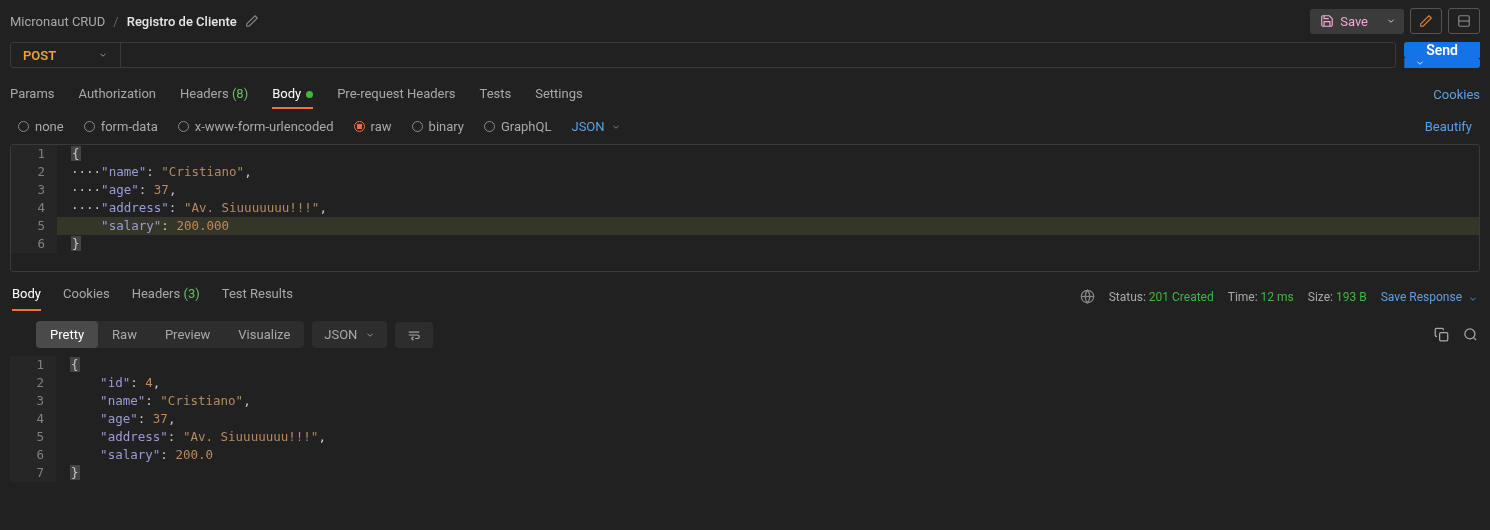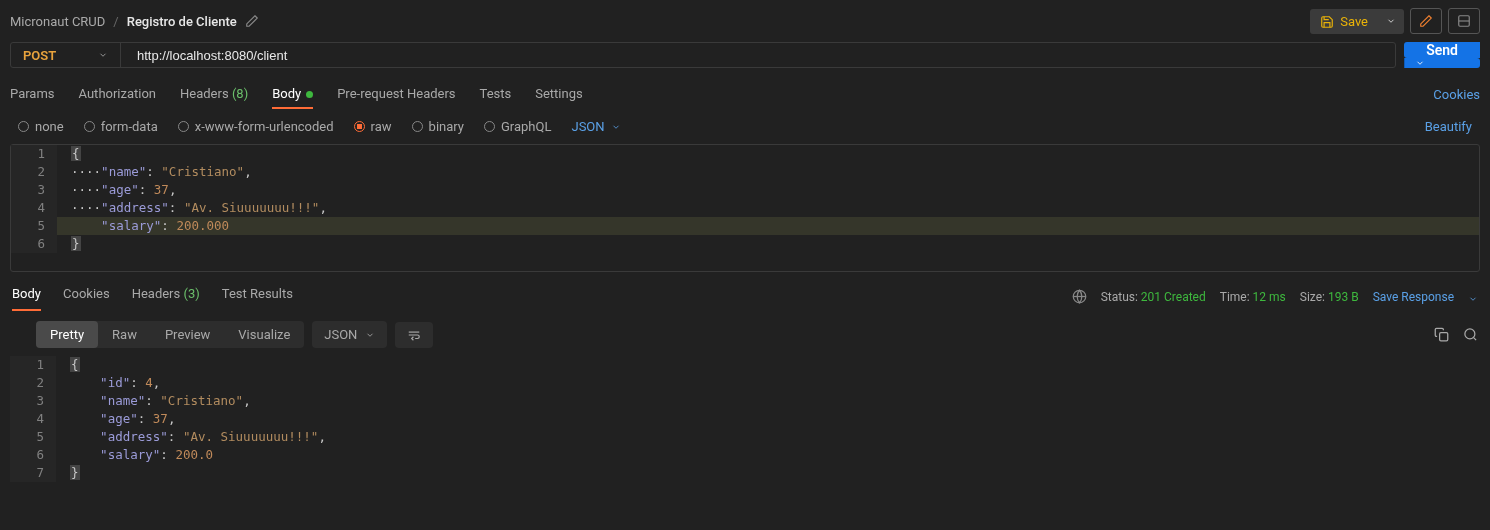--- a/index.html
+++ b/index.html
@@ -4,21 +4,21 @@
 <style>
 * { margin:0; padding:0; box-sizing:border-box; }
 body { width:1490px; height:530px; background:#212121; font-family:-apple-system,BlinkMacSystemFont,"Segoe UI",Roboto,sans-serif; color:#a9a9a9; font-size:13px; overflow:hidden; }
 .topbar { display:flex; align-items:center; justify-content:space-between; padding:8px 10px; }
 .breadcrumb { display:flex; align-items:center; gap:8px; }
 .bc-link { color:#a9a9a9; cursor:pointer; }
 .bc-sep { color:#666; }
 .bc-current { color:#e8e8e8; font-weight:500; }
 .edit-icon { color:#888; cursor:pointer; }
 .topbar-right { display:flex; align-items:center; gap:6px; }
-.save-btn { display:flex; align-items:flex-end; gap:6px; background:#3b3b3b; color:#eab308; padding:5px 10px; border-radius:3px 0 0 3px; cursor:pointer;margin-left:28px; }
+.save-btn { display:flex; align-items:center; gap:6px; background:#3b3b3b; color:#f9a8d4; padding:5px 10px; border-radius:3px 0 0 3px; cursor:pointer;margin-left:28px; }
 .save-dropdown { background:#3b3b3b; color:#e8e8e8; padding:7px 8px; border-radius:0 3px 3px 0; cursor:pointer; }
 .bordered-btn { border:1px solid #555; padding:5px 8px; border-radius:3px; cursor:pointer; color:#f08030; }
 .bordered-btn.gray { color:#888; }
 .save-group,.bordered-group { display:flex; }
 .url-row { display:flex; gap:8px; padding:0 10px; margin-bottom:12px; }
 .method-url { display:flex; flex:1; border:1px solid #3a3a3a; border-radius:3px; }
 .method-select { display:flex; align-items:center; justify-content:space-between; padding:0 12px; width:110px; border-right:1px solid #3a3a3a; cursor:pointer; }
 .method-name { color:#e8a33d; font-weight:600; }
 .url-input { flex:1; background:transparent; border:none; color:#e8e8e8; padding:0 16px; font-size:13px; outline:none; }
 .send-group { display:flex;flex-direction:column; }
@@ -47,21 +47,21 @@
 .str { color:#b28c5f; }
 .num { color:#c08a5a; }
 .punc { color:#c8c8c8; }
 .brace { background:#444; color:#c8c8c8; padding:0 1px; }
 .resp-header { display:flex; align-items:center; justify-content:space-between; padding:10px 12px 2px; }
 .resp-tabs { display:flex; gap:22px; }
 .resp-tab { cursor:pointer; padding:4px 0 8px; }
 .resp-tab.active { color:#fff; border-bottom:2px solid #ff6c37; }
 .resp-meta { display:flex; align-items:center; gap:14px; color:#a9a9a9; font-size:12px; }
 .meta-val.green { color:#3eb83e; }
-.save-resp { color:#5aa0e6; cursor:pointer; display:flex; align-items:flex-end; gap:14px; }
+.save-resp { color:#5aa0e6; cursor:pointer; display:flex; align-items:flex-end; gap:6px; }
 .globe { color:#888; }
 .resp-sub { display:flex; align-items:center; gap:8px; padding:8px 12px; justify-content:space-between; }
 .resp-sub-left { display:flex; align-items:center; gap:8px; }
 .view-tabs { display:flex; background:#2d2d2d; border-radius:4px;margin-left:24px; }
 .view-tab { padding:6px 14px; cursor:pointer; }
 .view-tab.active { background:#4a4a4a; color:#fff; border-radius:4px; }
 .type-select,.wrap-btn { background:#2d2d2d; border-radius:4px; padding:6px 12px; cursor:pointer; display:flex; align-items:center; gap:8px; }
 .resp-sub-right { display:flex; align-items:center; gap:14px; }
 .icon-btn { color:#a9a9a9; cursor:pointer; }
 svg { display:block; }
@@ -113,21 +113,20 @@
 </div>
 
 <div class="url-row">
   <div class="method-url">
     <div class="method-select">
       <span class="method-name">POST</span>
       <svg width="10" height="10" viewBox="0 0 24 24" fill="none" stroke="#a9a9a9" stroke-width="2">
           <polyline points="6 9 12 15 18 9"></polyline>
         </svg>
     </div>
-    <input class="url-input" value="http://localhost:8080/client" style="">
   </div>
   <div class="send-group">
     <div class="send-btn">
         <span>Send</span>
       </div>
     <div class="send-dropdown">
       <svg width="10" height="10" viewBox="0 0 24 24" fill="none" stroke="#fff" stroke-width="2">
           <polyline points="6 9 12 15 18 9"></polyline>
         </svg>
     </div>

